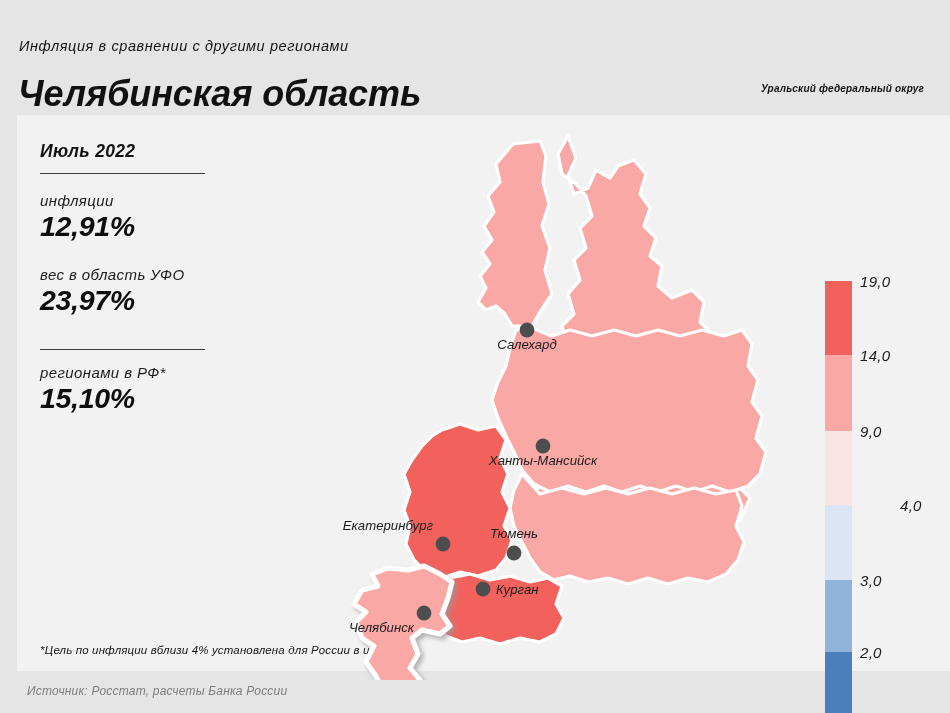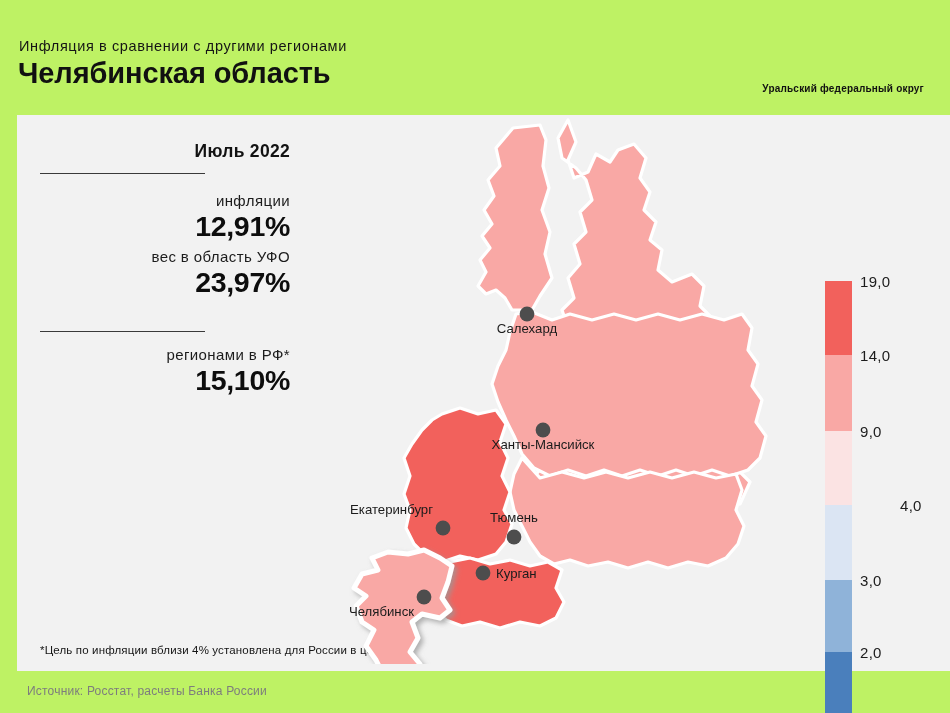--- a/index.html
+++ b/index.html
@@ -11,39 +11,40 @@
     overflow: hidden;
     background: #ffffff;
     font-family: "Liberation Sans", sans-serif;
     color: #1a1a1a;
   }
 
   #page {
     position: relative;
     width: 950px;
     height: 713px;
-    background: #bef264;
+    background: #e5e5e5;
+    font-style: italic;
   }
 
   
   .kicker {
     position: absolute;
     left: 19px;
     top: 38px;
     font-size: 14.5px;
     letter-spacing: 0.6px;
     color: #151515;
     white-space: nowrap;
   }
 
   .title {
     position: absolute;
     left: 18px;
-    top: 57px;
-    font-size: 29px;
+    top: 73px;
+    font-size: 36px;
     font-weight: bold;
     letter-spacing: -0.1px;
     color: #111111;
     white-space: nowrap;
     text-align: center;
   }
 
   .district {
     position: absolute;
     right: 26px;
@@ -59,21 +60,21 @@
   .panel {
     position: absolute;
     left: 17px;
     top: 115px;
     width: 933px;
     height: 556px;
     background: #f2f2f2;
   }
 
   
-  .stats { position: absolute; left: 23px; top: 26px; width: 250px; text-align: right; }
+  .stats { position: absolute; left: 23px; top: 26px; width: 250px; }
 
   .stats .month {
     font-size: 17.5px;
     font-weight: bold;
     letter-spacing: 0.3px;
     color: #121212;
     margin-bottom: 11px;
   }
 
   .rule {
@@ -90,21 +91,21 @@
     letter-spacing: 0.4px;
     color: #1c1c1c;
     margin-bottom: 1px;
   }
 
   .stats .val {
     font-size: 28.5px;
     font-weight: bold;
     letter-spacing: -0.3px;
     color: #0d0d0d;
-    margin-bottom: 5px;
+    margin-bottom: 23px;
   }
 
   .stats .val.last { margin-bottom: 0; }
 
   .spacer-26 { height: 26px; }
 
   
   .footnote {
     position: absolute;
     left: 23px;
@@ -123,21 +124,21 @@
     font-size: 12px;
     letter-spacing: 0.2px;
     color: #7d7d7d;
     white-space: nowrap;
   }
 
   
   .map-wrap {
     position: absolute;
     left: 300px;
-    top: 114px;
+    top: 130px;
     width: 500px;
     height: 550px;
     text-align: center;
   }
 
   .map-svg { display: block; width: 500px; height: 550px; }
 
   .city-dot { fill: #4d4d4d; }
 
   .city-label {

